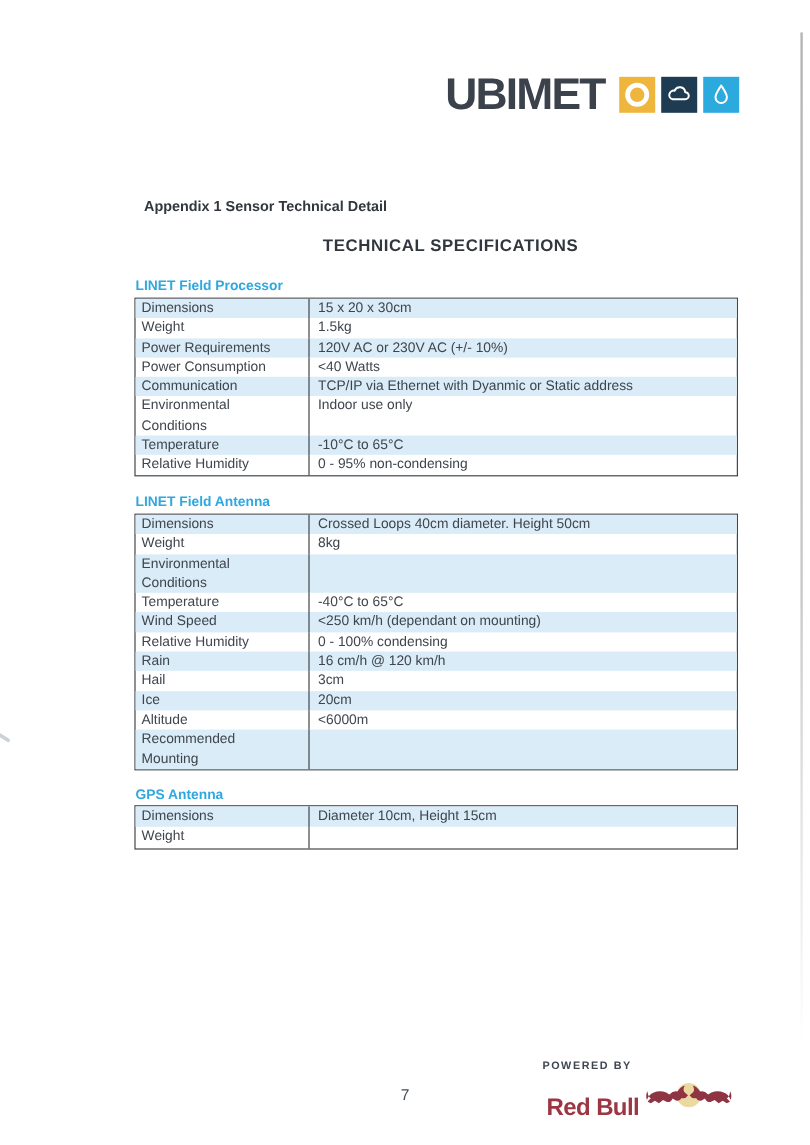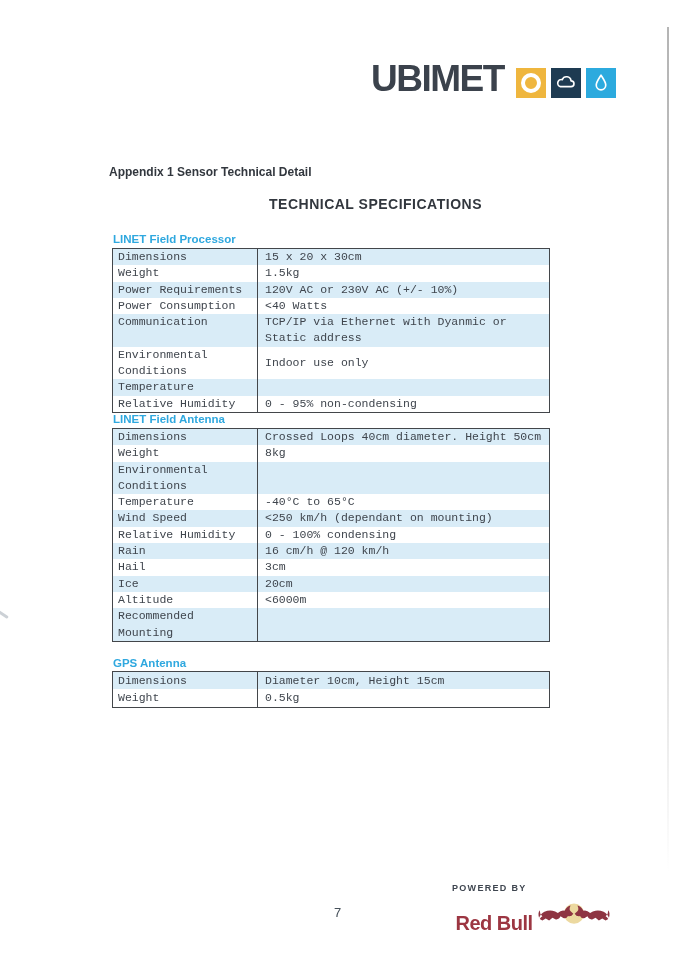--- a/index.html
+++ b/index.html
@@ -6,47 +6,47 @@
   .page{position:relative;width:675px;height:954px;background:#ffffff;overflow:hidden;
         font-family:"Liberation Sans","DejaVu Sans",sans-serif;color:#3f454d;}
 
   
   .edge-right{position:absolute;left:667px;top:27px;width:2px;height:845px;
               background:linear-gradient(to bottom,#b5b5b5 0%,#c9c9c9 55%,#ffffff 100%);}
   .mark-left{position:absolute;left:-3px;top:613px;width:12px;height:3px;background:#ccd1d6;
              transform:rotate(33deg);border-radius:2px;}
 
   
-  .logo{position:absolute;left:371px;top:60px;display:flex;align-items:flex-end;height:38px;}
+  .logo{position:absolute;left:371px;top:60px;display:flex;align-items:center;height:38px;}
   .logo-text{font-size:37px;letter-spacing:-1.5px;color:#3b424c;line-height:38px;white-space:nowrap;}
   .logo-ubi{font-weight:600;}
   .logo-met{font-weight:800;}
   .tiles{display:flex;margin-left:7px;}
   .tile{width:30px;height:30px;margin-left:5px;display:flex;align-items:center;justify-content:center;}
   .tile-sun{background:#efb63e;}
   .sun-ring{width:12px;height:12px;border:4px solid #ffffff;border-radius:50%;}
   .tile-cloud{background:#1e3b52;}
   .tile-drop{background:#2caade;}
 
   
-  .appendix{position:absolute;left:109px;top:165px;font-size:12px;font-weight:bold;color:#32373e;}
+  .appendix{position:absolute;left:120px;top:165px;font-size:12px;font-weight:bold;color:#32373e;}
   .main-title{position:absolute;left:38px;top:196px;width:675px;text-align:center;
               font-size:14px;font-weight:bold;letter-spacing:.5px;color:#32373e;}
 
   
   .sec-title{position:absolute;left:113px;font-size:11.5px;font-weight:bold;color:#2fa8df;}
-  .spec-table{position:absolute;left:112px;width:438px;border:1.3px solid #43464a;
-              box-sizing:border-box;background:#ffffff;font-family:Liberation Mono, monospace;}
+  .spec-table{position:absolute;left:112px;width:503px;border:1.3px solid #43464a;
+              box-sizing:border-box;background:#ffffff;}
   .tr{display:flex;font-size:11.5px;line-height:16.3px;}
   .tc-l{flex:0 0 145px;width:145px;border-right:1.3px solid #43464a;padding-left:5px;box-sizing:border-box;}
   .tc-v{flex:1;padding:0 6px 0 7px;box-sizing:border-box;}
   .shaded{background:#d9ecf7;}
   .ind .tc-l{}
   .lbl-line{display:block;}
-  .two .tc-v{display:flex;align-items:center;}
+  .two .tc-v{display:flex;align-items:flex-start;}
   .narrow{max-width:335px;}
   .t3 .tr{line-height:17.3px;}
 
   
   .page-number{position:absolute;left:0;top:905px;width:675px;text-align:center;
                font-size:13px;color:#46505a;}
   .redbull{position:absolute;left:452px;top:883px;width:162px;}
   .powered-by{font-size:9px;font-weight:bold;letter-spacing:1.3px;color:#3f4650;
               margin-bottom:1px;}
   .rb-row{display:flex;align-items:center;justify-content:center;}
@@ -108,20 +108,21 @@
       <div class="tc-l">
         <span class="lbl-line">Environmental</span>
         <span class="lbl-line">Conditions</span>
       </div>
       <div class="tc-v">
           <span>Indoor use only</span>
         </div>
     </div>
     <div class="tr shaded ind">
       <div class="tc-l"><span>Temperature</span></div>
+      <div class="tc-v"><span>-10°C to 65°C</span></div>
     </div>
     <div class="tr ind">
       <div class="tc-l"><span>Relative Humidity</span></div>
       <div class="tc-v"><span>0 - 95% non-condensing</span></div>
     </div>
   </div>
 
   <div class="sec-title" style="top:413px">LINET Field Antenna</div>
   <div class="spec-table" style="top:428px">
     <div class="tr shaded">
@@ -176,21 +177,20 @@
   </div>
 
   <div class="sec-title" style="top:657px">GPS Antenna</div>
   <div class="spec-table t3" style="top:671px">
     <div class="tr shaded">
       <div class="tc-l"><span>Dimensions</span></div>
       <div class="tc-v"><span>Diameter 10cm, Height 15cm</span></div>
     </div>
     <div class="tr">
       <div class="tc-l"><span>Weight</span></div>
-      <div class="tc-v"><span>0.5kg</span></div>
     </div>
   </div>
 
   <div class="page-number">7</div>
 
   <div class="redbull">
     <div class="powered-by">POWERED BY</div>
     <div class="rb-row">
       <span class="rb-text">Red Bull</span>
       <span>

